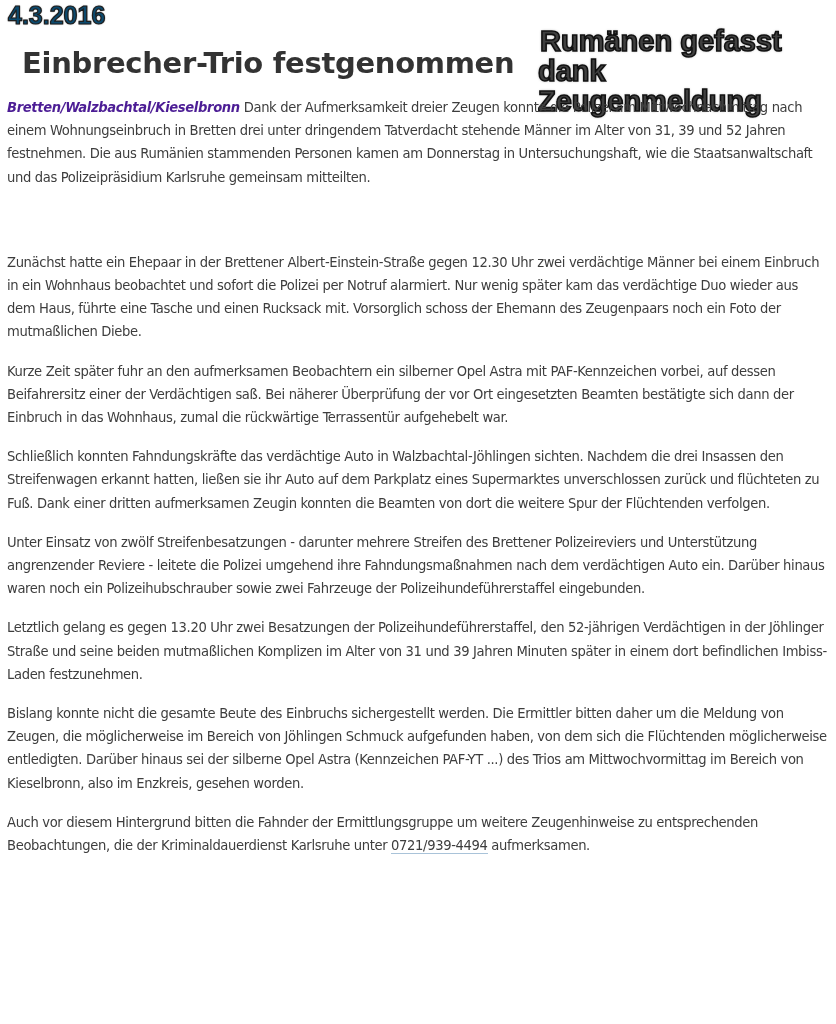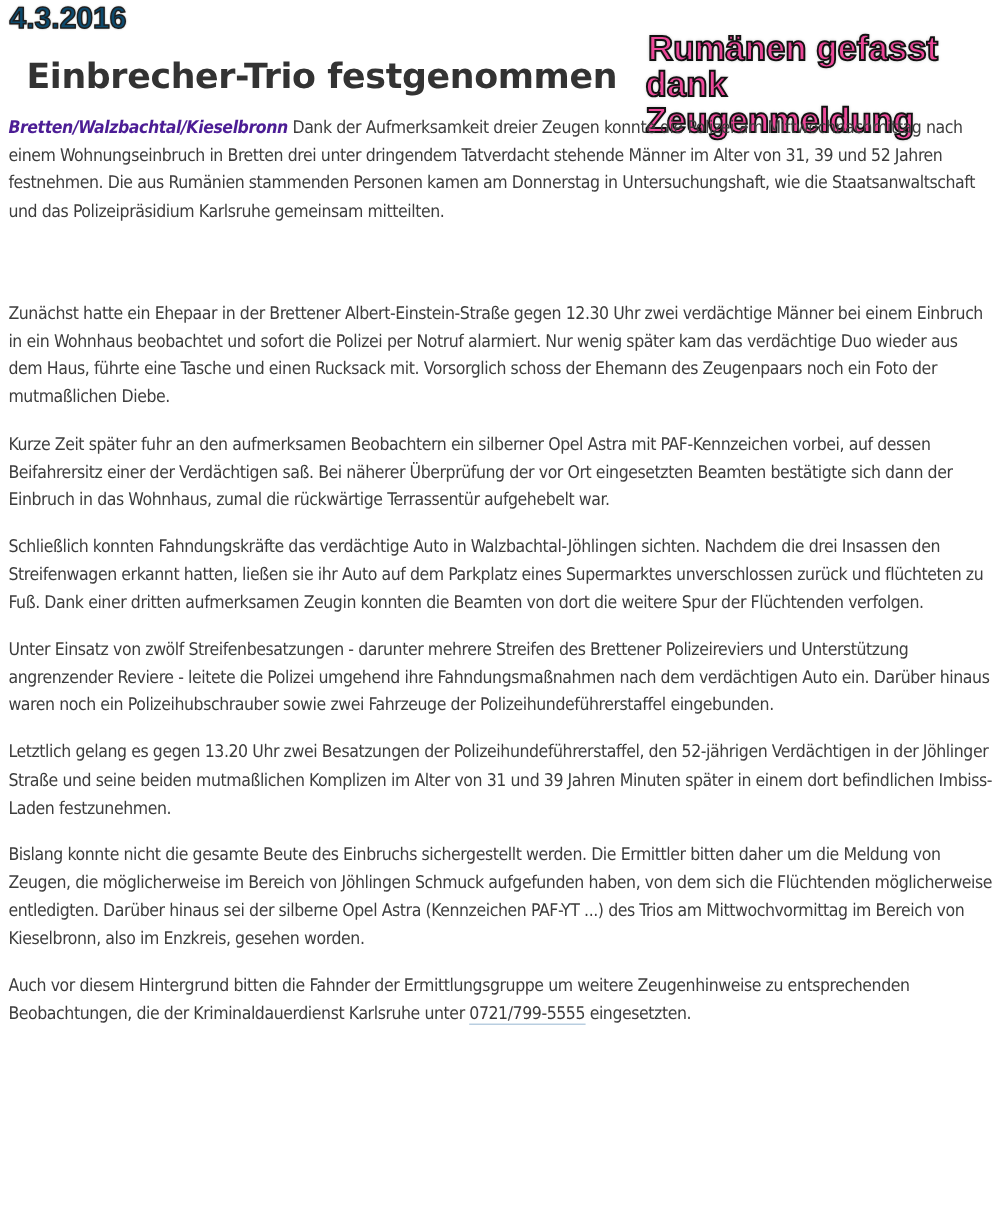--- a/index.html
+++ b/index.html
@@ -14,21 +14,21 @@
     letter-spacing:0px;
   }
   .headline {
     position:absolute; left:7px; top:28px; margin:15px;
     font-family:"DejaVu Sans", sans-serif; font-weight:bold; font-size:29px;
     color:#333333; letter-spacing:-0.3px; line-height:40px;
   }
   .overlay-caption {
     position:absolute; left:530px; top:26px; width:306px;
     font-family:"Liberation Sans", sans-serif; font-weight:bold; font-size:29px;
-    line-height:30px; color:#ec4899;
+    line-height:30px; color:#404040;
     -webkit-text-stroke:1.6px #111111;
     text-shadow: 0 0 3px #999;
   }
   .overlay-caption .line1 { display:block; padding-left:10px; }
   .overlay-caption .line2 { display:block; padding-left:8px; }
   .article {
     position:absolute; left:7px; top:95px; width:822px;
     font-family:"DejaVu Sans", sans-serif; font-size:14.6px;
     line-height:23.2px; color:#3d3d3d; letter-spacing:-0.35px;
     font-stretch:condensed;
@@ -51,14 +51,14 @@
 </div>
 
 <div class="article">
   <p class="lead"><span class="dateline">Bretten/Walzbachtal/Kieselbronn</span> <span>Dank der Aufmerksamkeit dreier Zeugen konnte die Polizei am Mittwochnachmittag nach einem Wohnungseinbruch in Bretten drei unter dringendem Tatverdacht stehende Männer im Alter von 31, 39 und 52 Jahren festnehmen. Die aus Rumänien stammenden Personen kamen am Donnerstag in Untersuchungshaft, wie die Staatsanwaltschaft und das Polizeipräsidium Karlsruhe gemeinsam mitteilten.</span></p>
   <p>Zunächst hatte ein Ehepaar in der Brettener Albert-Einstein-Straße gegen 12.30 Uhr zwei verdächtige Männer bei einem Einbruch in ein Wohnhaus beobachtet und sofort die Polizei per Notruf alarmiert. Nur wenig später kam das verdächtige Duo wieder aus dem Haus, führte eine Tasche und einen Rucksack mit. Vorsorglich schoss der Ehemann des Zeugenpaars noch ein Foto der mutmaßlichen Diebe.</p>
   <p>Kurze Zeit später fuhr an den aufmerksamen Beobachtern ein silberner Opel Astra mit PAF-Kennzeichen vorbei, auf dessen Beifahrersitz einer der Verdächtigen saß. Bei näherer Überprüfung der vor Ort eingesetzten Beamten bestätigte sich dann der Einbruch in das Wohnhaus, zumal die rückwärtige Terrassentür aufgehebelt war.</p>
   <p>Schließlich konnten Fahndungskräfte das verdächtige Auto in Walzbachtal-Jöhlingen sichten. Nachdem die drei Insassen den Streifenwagen erkannt hatten, ließen sie ihr Auto auf dem Parkplatz eines Supermarktes unverschlossen zurück und flüchteten zu Fuß. Dank einer dritten aufmerksamen Zeugin konnten die Beamten von dort die weitere Spur der Flüchtenden verfolgen.</p>
   <p>Unter Einsatz von zwölf Streifenbesatzungen - darunter mehrere Streifen des Brettener Polizeireviers und Unterstützung angrenzender Reviere - leitete die Polizei umgehend ihre Fahndungsmaßnahmen nach dem verdächtigen Auto ein. Darüber hinaus waren noch ein Polizeihubschrauber sowie zwei Fahrzeuge der Polizeihundeführerstaffel eingebunden.</p>
   <p>Letztlich gelang es gegen 13.20 Uhr zwei Besatzungen der Polizeihundeführerstaffel, den 52-jährigen Verdächtigen in der Jöhlinger Straße und seine beiden mutmaßlichen Komplizen im Alter von 31 und 39 Jahren Minuten später in einem dort befindlichen Imbiss-Laden festzunehmen.</p>
   <p>Bislang konnte nicht die gesamte Beute des Einbruchs sichergestellt werden. Die Ermittler bitten daher um die Meldung von Zeugen, die möglicherweise im Bereich von Jöhlingen Schmuck aufgefunden haben, von dem sich die Flüchtenden möglicherweise entledigten. Darüber hinaus sei der silberne Opel Astra (Kennzeichen PAF-YT ...) des Trios am Mittwochvormittag im Bereich von Kieselbronn, also im Enzkreis, gesehen worden.</p>
-  <p><span>Auch vor diesem Hintergrund bitten die Fahnder der Ermittlungsgruppe um weitere Zeugenhinweise zu entsprechenden Beobachtungen, die der Kriminaldauerdienst Karlsruhe unter </span><a class="phone-link">0721/799-5555</a><span> eingesetzten.</span></p>
+  <p><span>Auch vor diesem Hintergrund bitten die Fahnder der Ermittlungsgruppe um weitere Zeugenhinweise zu entsprechenden Beobachtungen, die der Kriminaldauerdienst Karlsruhe unter </span><a class="phone-link">0721/939-4494</a><span> aufmerksamen.</span></p>
 </div>
 
 </body></html>

